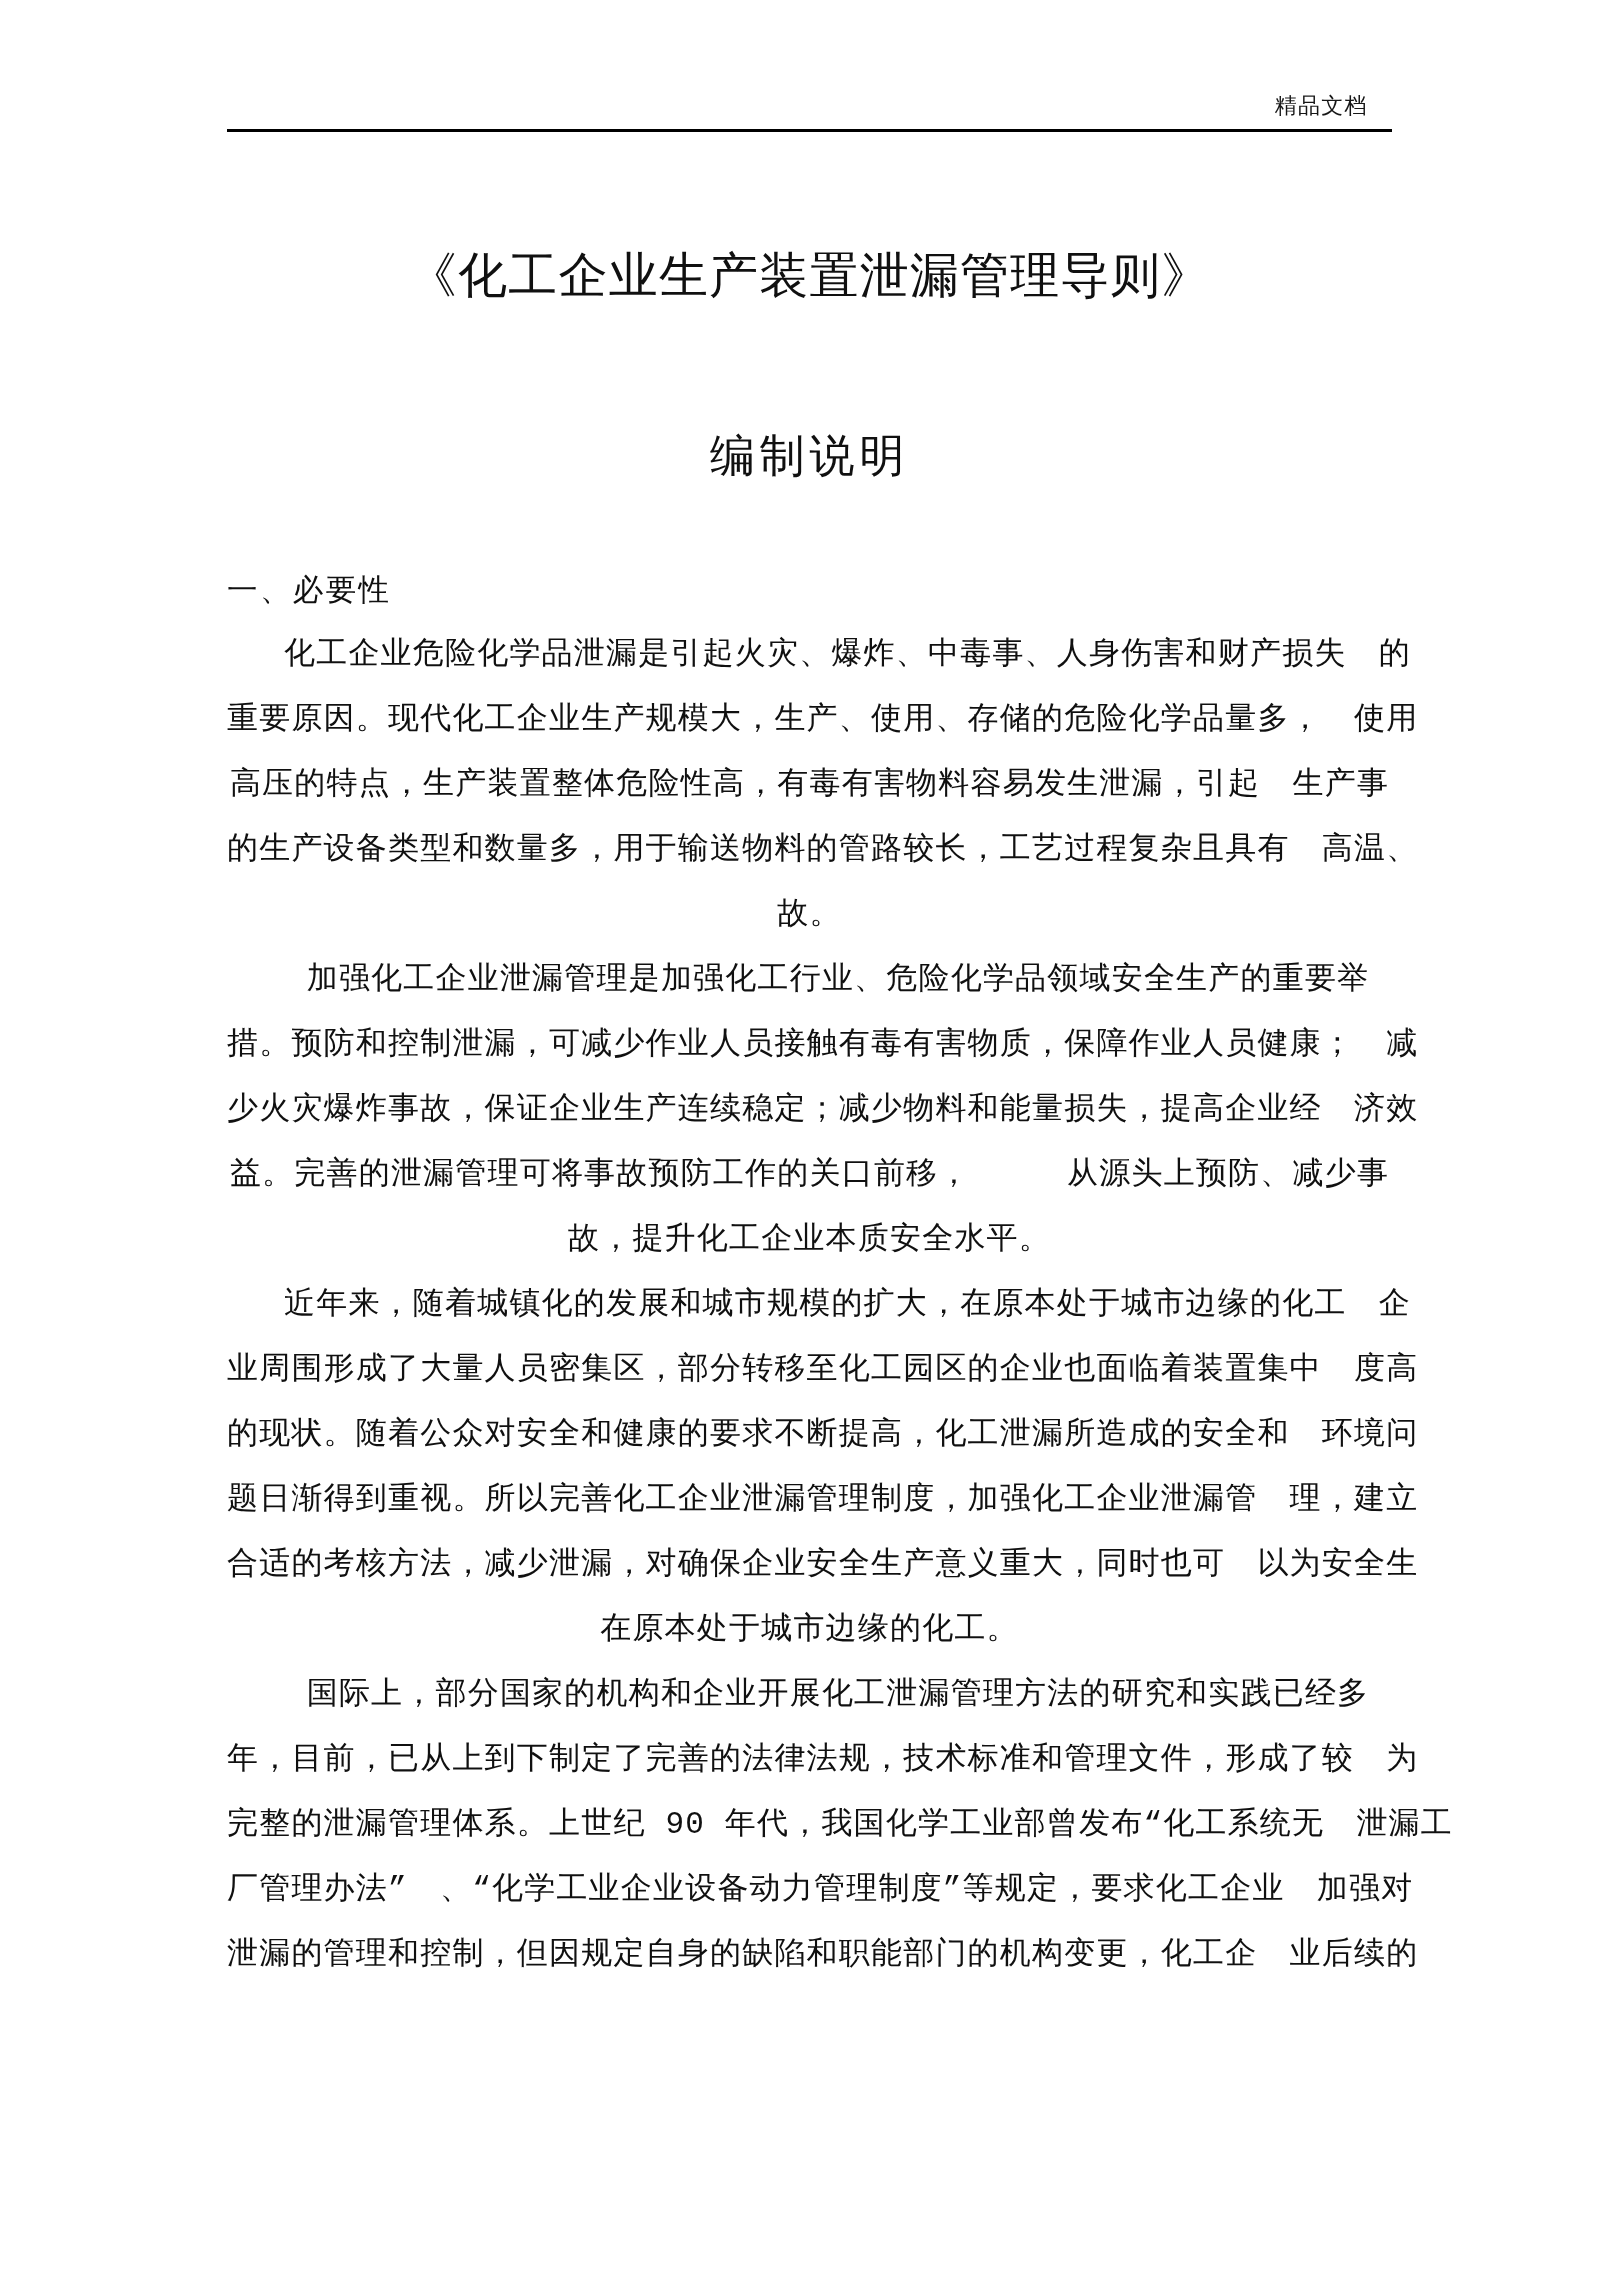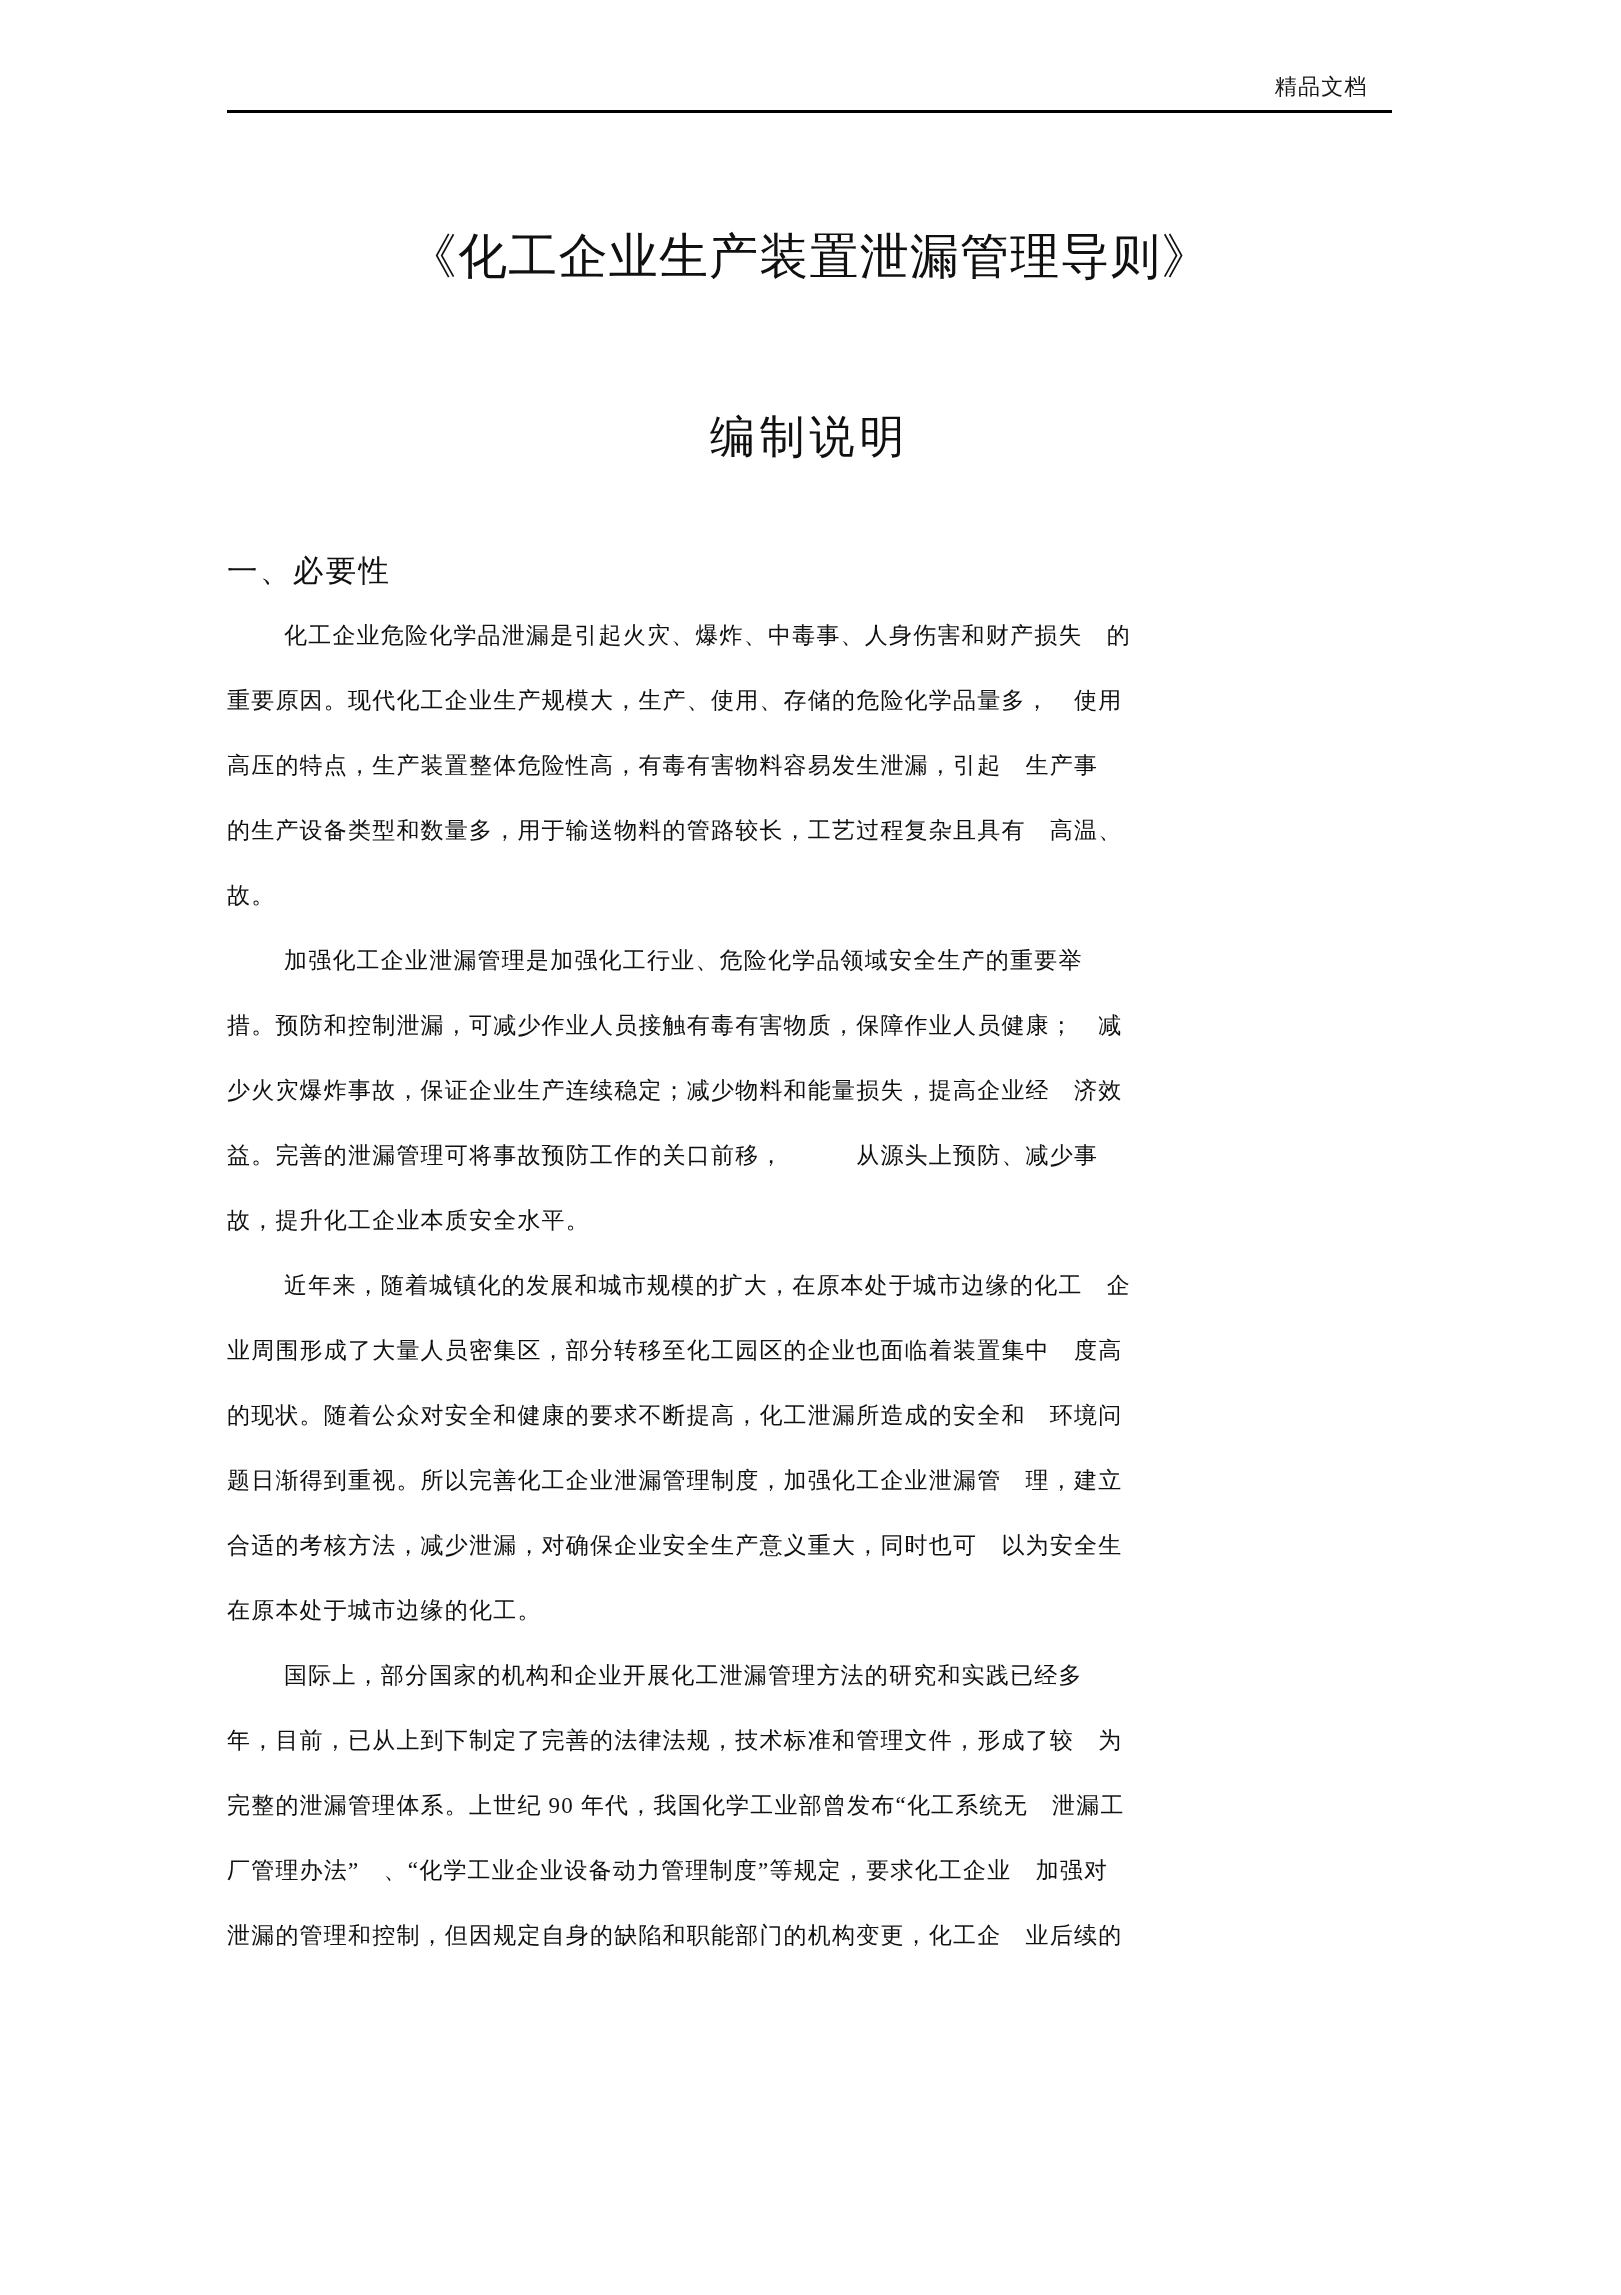--- a/index.html
+++ b/index.html
@@ -15,21 +15,21 @@
     background: #ffffff;
     color: #101010;
     font-family: "Liberation Serif", "DejaVu Serif", serif;
     overflow: hidden;
   }
   .content {
     padding-left: 227px;
     padding-right: 230px; 
   }
   .watermark {
-    padding-top: 76px;
+    padding-top: 95px;
     padding-right: 24.4px;
     text-align: right;
     font-size: 22px;
     line-height: 22px;
     letter-spacing: 1.2px;
     color: #161616;
   }
   .header-rule {
     margin-top: 12.2px;
     height: 3.1px;
@@ -57,25 +57,26 @@
     font-size: 30.5px;
     line-height: 33px;
     letter-spacing: 2.4px;
     font-weight: normal;
     text-align: left;
   }
   .body-lines {
     margin-top: 14.7px;
   }
   .body-lines .line {
-    font-size: 23px;
+    font-size: 31px;
     line-height: 65px;
     letter-spacing: 1.2px;
     white-space: pre;
-    text-align: left;
+    text-align: center;
+    font-family: Liberation Mono, monospace;
   }
   .body-lines .line.indent {
     text-indent: 57px; 
   }
 </style>
 </head>
 <body>
 
 <div class="page">
   <div class="content">

